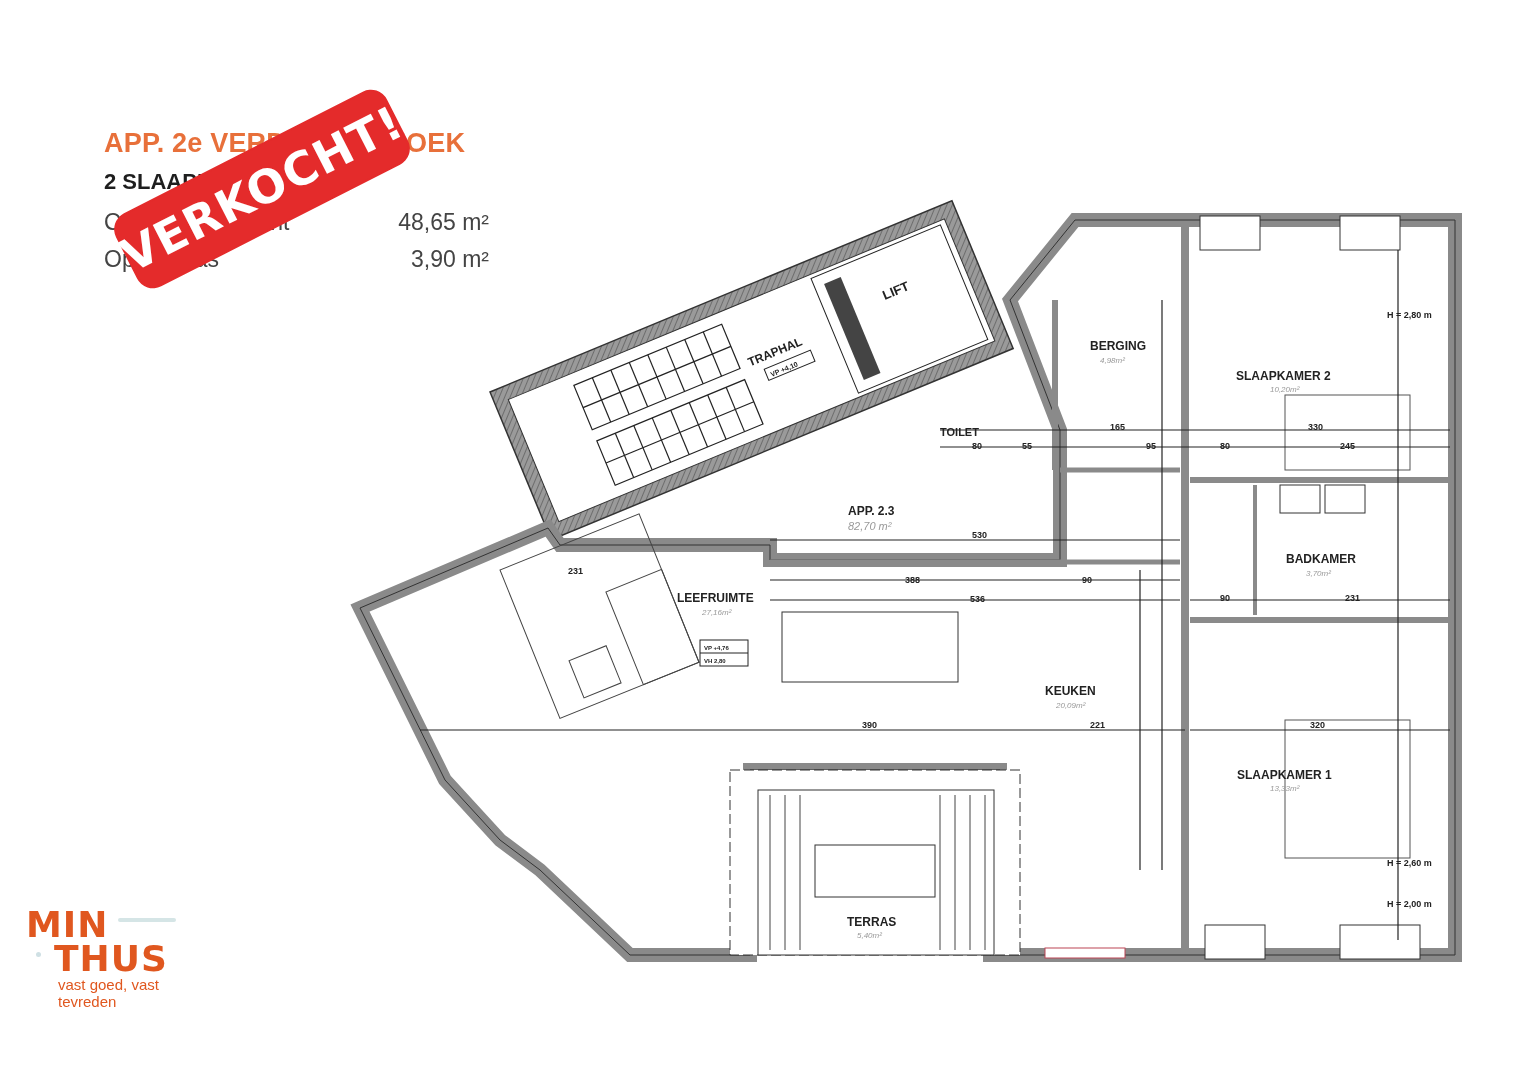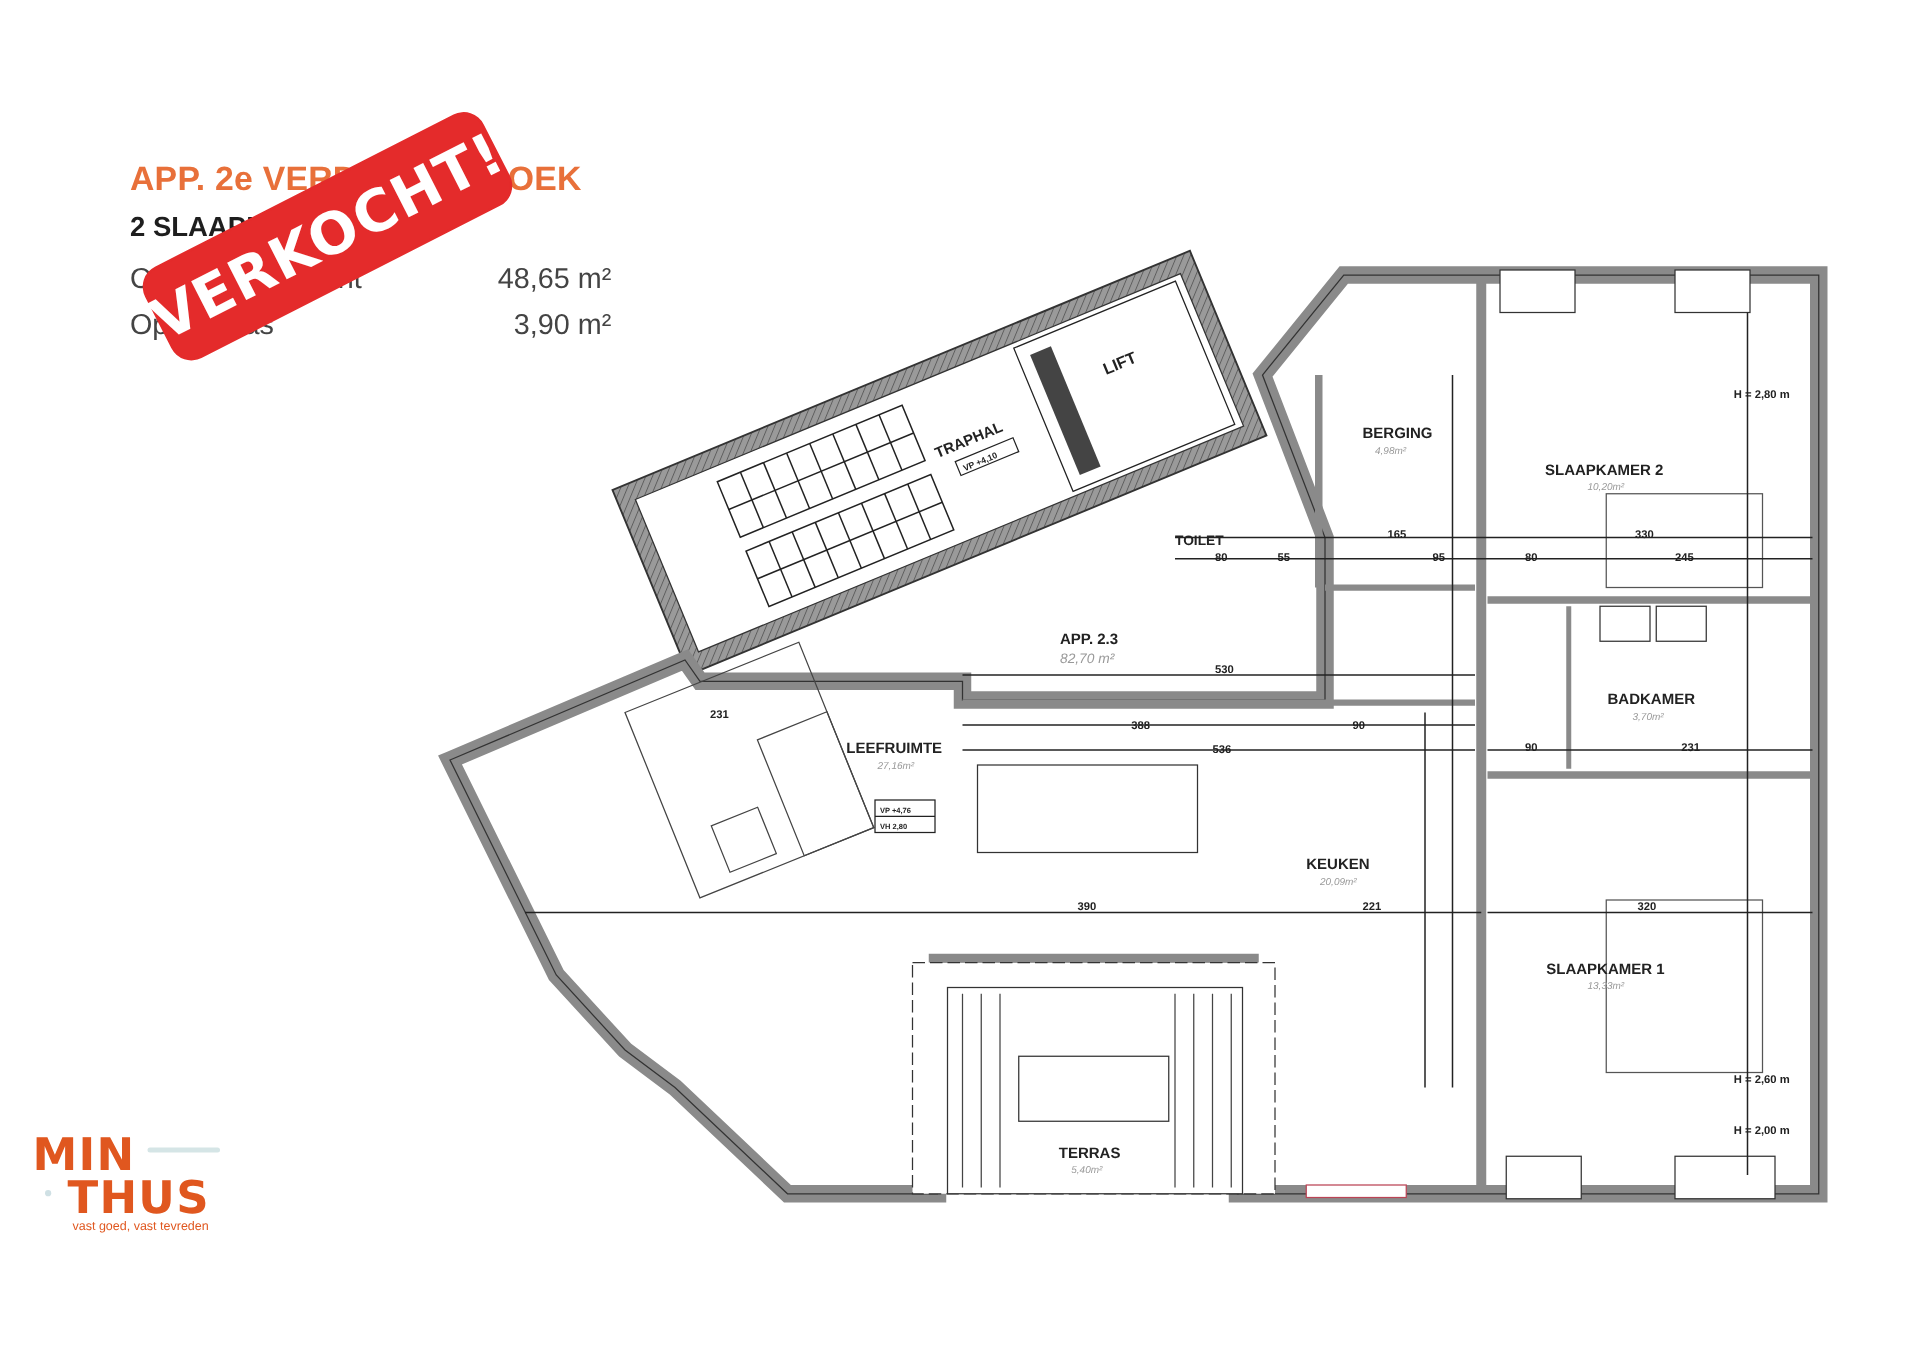--- a/index.html
+++ b/index.html
@@ -9,21 +9,21 @@
   .info .sub { color:#1e1e1e; font-weight:bold; font-size:22px; margin-top:10px; }
   .info .row { display:flex; justify-content:space-between; color:#444; font-size:23px; margin-top:14px; }
   .info .row + .row { margin-top:10px; }
   .stamp { position:absolute; left:112px; top:150px; width:300px; height:78px; background:#e42b2b; border-radius:16px;
            transform:rotate(-27deg); transform-origin:center; display:flex; align-items:center; justify-content:center;
            box-shadow:0 0 0 2px #e42b2b; z-index:5; }
   .stamp span { color:#fff; font-family:"DejaVu Sans", sans-serif; font-weight:bold; font-size:46px; letter-spacing:1px; }
   .logo { position:absolute; left:26px; top:908px; width:150px; height:75px; }
   .logo .l1, .logo .l2 { color:#e0571f; font-weight:bold; font-size:36px; line-height:34px; font-family:"DejaVu Sans", sans-serif; letter-spacing:1px; }
   .logo .l2 { margin-left:28px; }
-  .logo .tag { color:#e0571f; font-size:10px; margin-left:32px; margin-top:0px; }
+  .logo .tag { color:#e0571f; font-size:15px; margin-left:32px; margin-top:0px; }
   .logo .bar { position:absolute; left:92px; top:10px; width:58px; height:4px; background:#d5e5e6; border-radius:2px; }
   .logo .dot { position:absolute; left:10px; top:44px; width:5px; height:5px; background:#cfe0e4; border-radius:50%; }
   svg.plan { position:absolute; left:0; top:0; }
   .lbl { font-family:"Liberation Sans", sans-serif; font-weight:bold; fill:#222; }
   .area { font-family:"Liberation Sans", sans-serif; fill:#999; font-style:italic; }
   .dim { font-family:"Liberation Sans", sans-serif; font-size:9px; fill:#222; font-weight:bold; }
 </style>
 </head>
 <body>
 

